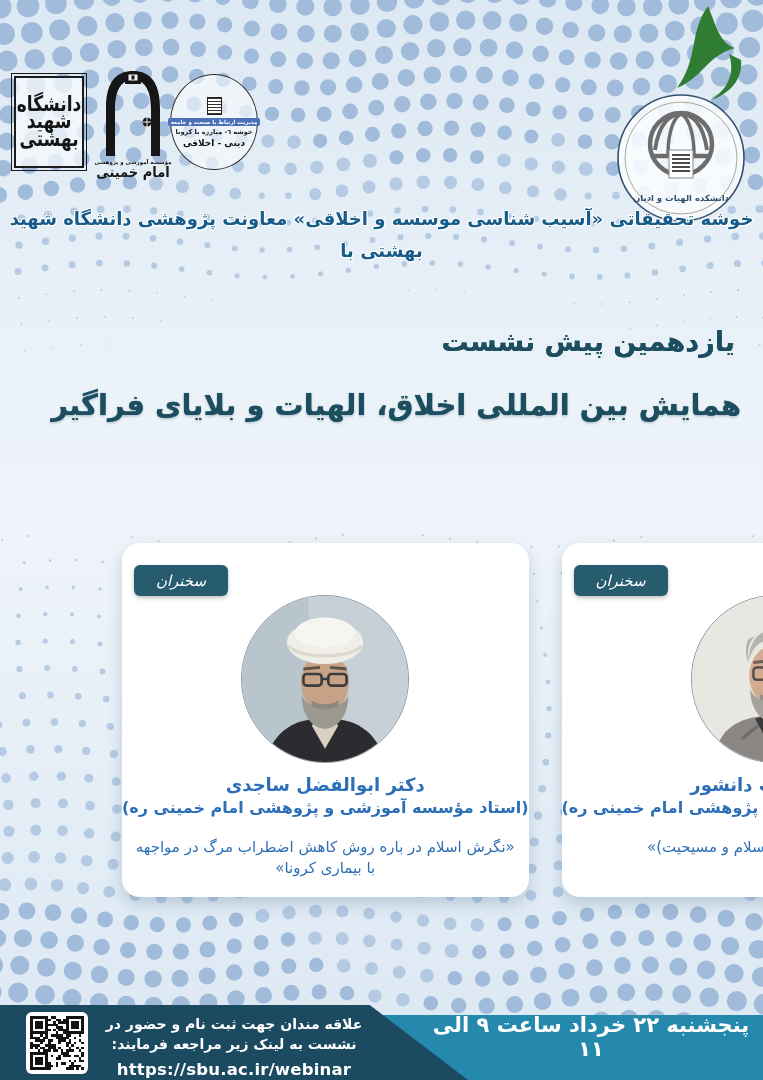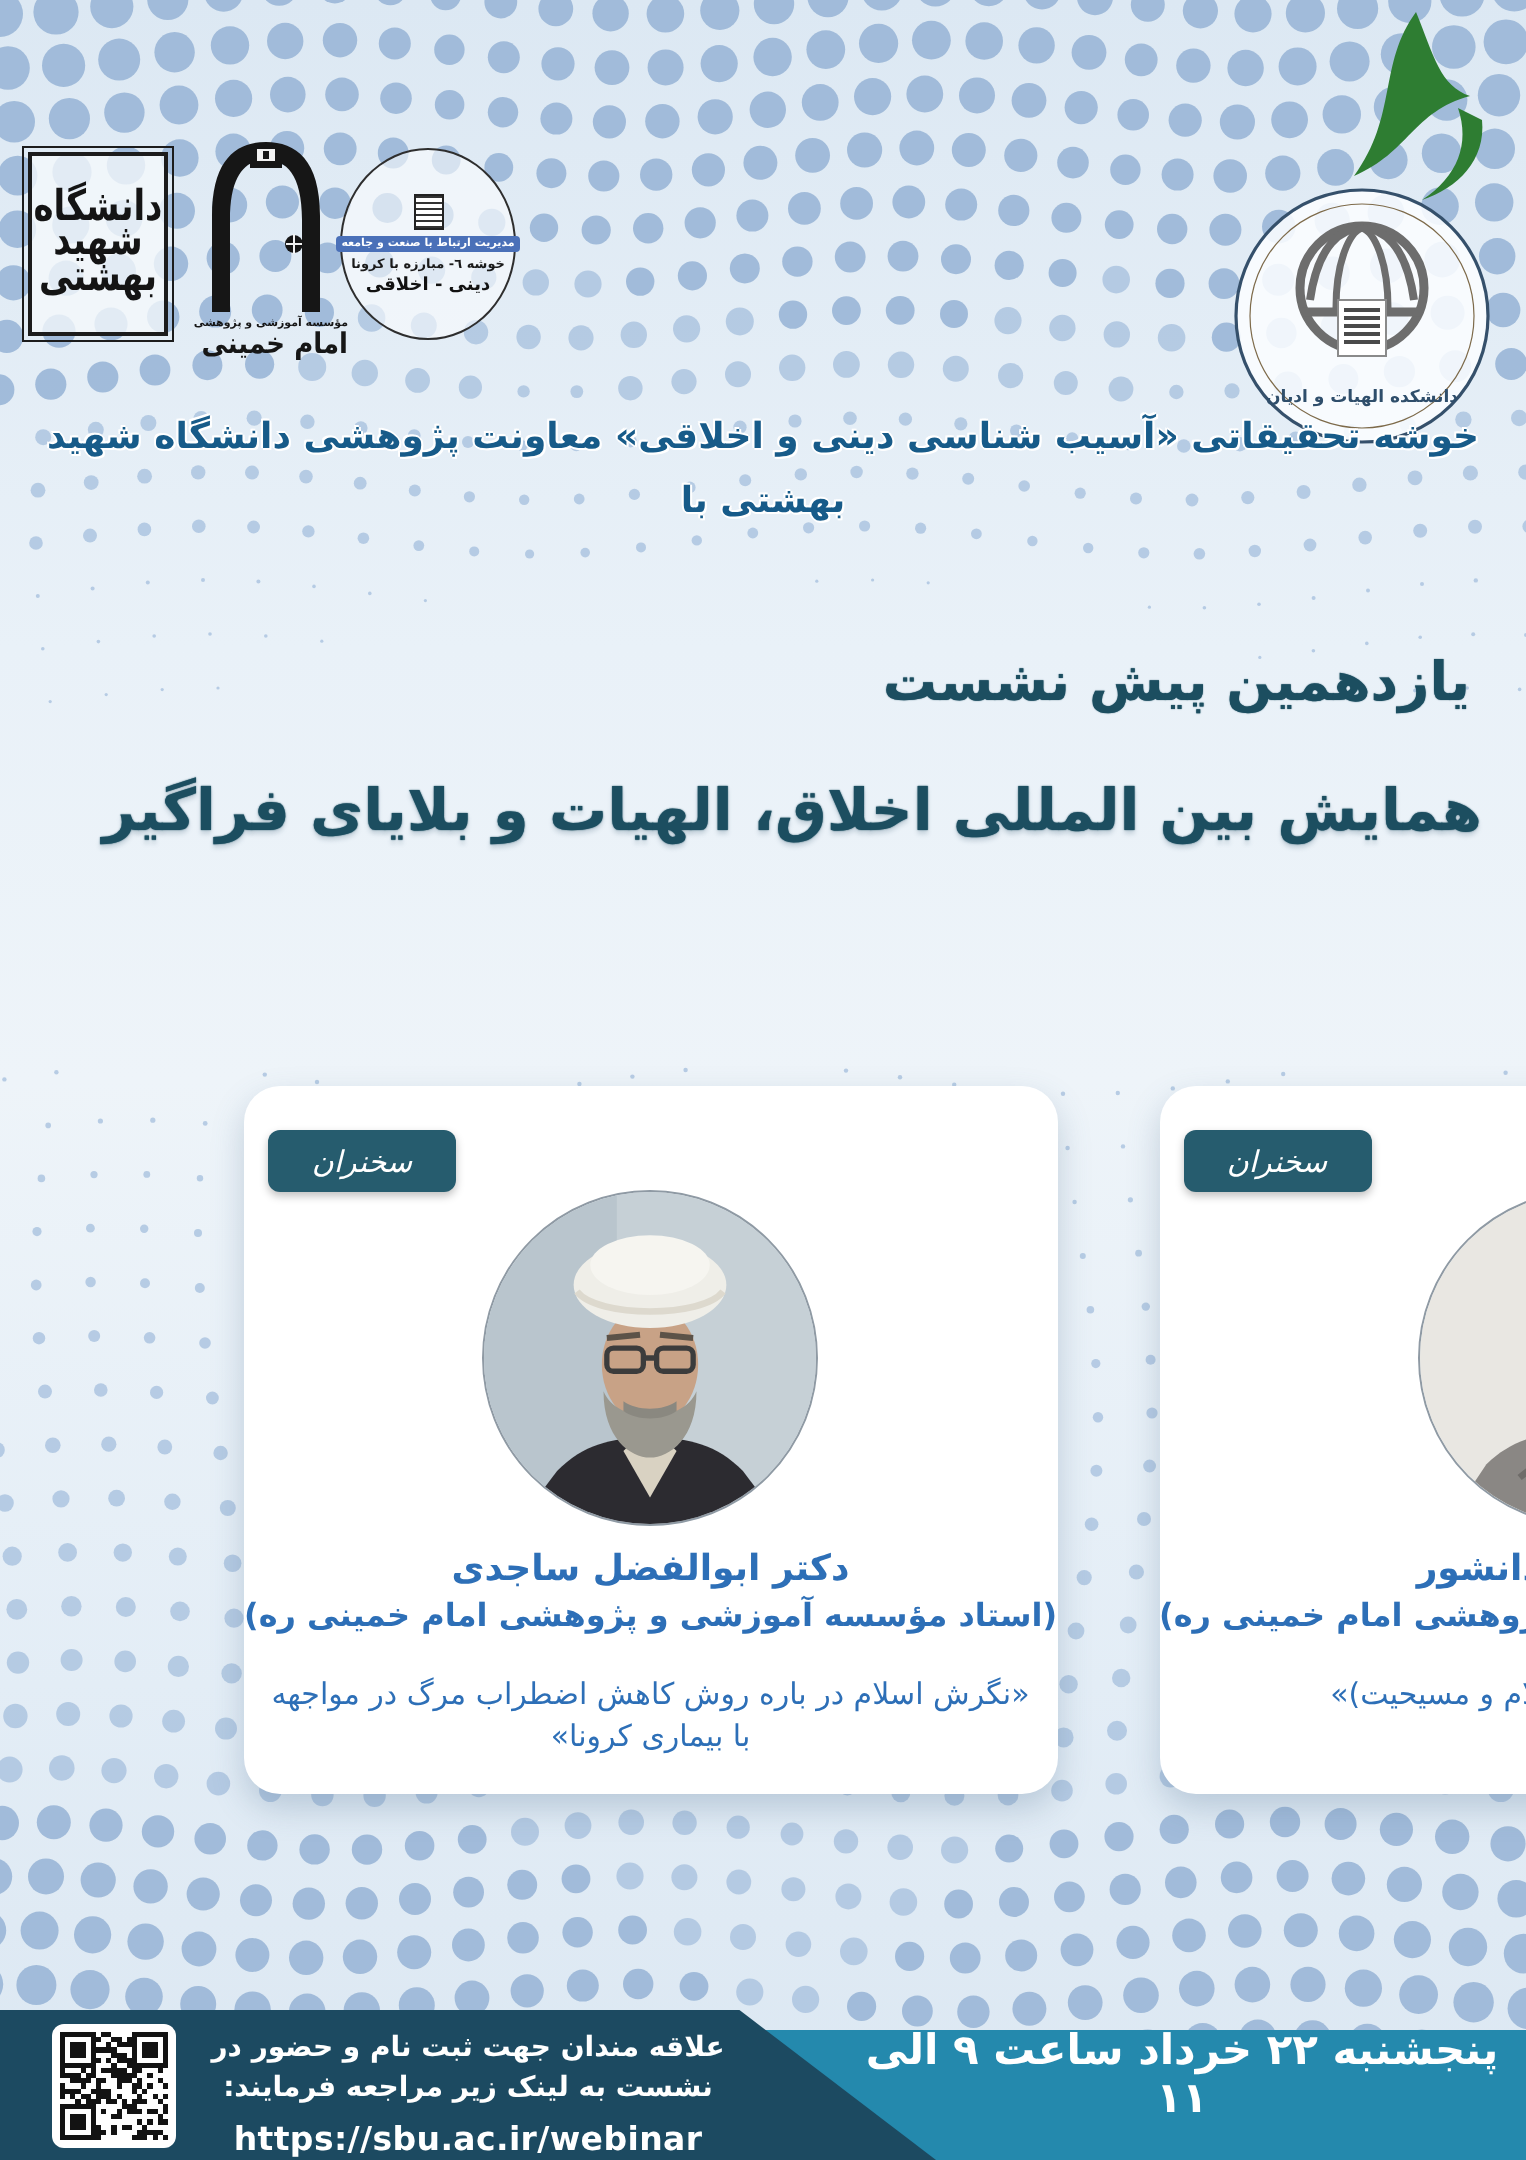--- a/index.html
+++ b/index.html
@@ -16,21 +16,21 @@
   
   .logo-sbu{
     left:14px;top:76px;width:70px;height:92px;direction:rtl;
     border:2.5px solid #1c1c1c;outline:1.5px solid #1c1c1c;outline-offset:2px;
     background:rgba(245,248,251,.78);
     display:flex;flex-direction:column;justify-content:center;align-items:center;
     color:#141414;font-weight:bold;line-height:1.02;text-align:center;
   }
   .logo-sbu div{font-size:17px;transform:scaleY(1.25);}
   .logo-arch{left:92px;top:66px;width:82px;height:112px;}
-  .arch-caption{position:absolute;bottom:-2px;left:0;right:0;text-align:right;color:#161616;}
+  .arch-caption{position:absolute;bottom:-2px;left:0;right:0;text-align:center;color:#161616;}
   .arch-caption .small{font-size:5.5px;display:block;font-weight:bold;}
   .arch-caption .big{font-size:13px;display:block;font-weight:bold;transform:scaleY(1.1);}
   .stamp{
     left:170px;top:74px;width:88px;height:96px;border:1.5px solid #2e2e2e;border-radius:50%;
     background:rgba(250,252,254,.6);display:flex;flex-direction:column;align-items:center;justify-content:center;gap:2px;
     text-align:center;padding:6px 2px;
   }
   .stamp .mini-logo{width:15px;height:18px;border:1px solid #222;background:#fff;
     background-image:repeating-linear-gradient(0deg,#333 0 1px,transparent 1px 3px);margin-bottom:1px;}
   .stamp .band{background:#4a70b8;color:#fff;font-size:5.5px;font-weight:bold;border-radius:2px;padding:1px 3px;white-space:nowrap;}
@@ -47,21 +47,21 @@
   .session-label{
     right:28px;top:326px;color:#1c4e60;font-weight:bold;font-size:27px;
     text-shadow:0 0 .6px #1c4e60;
   }
   .main-title{
     right:22px;left:6px;top:388px;color:#1c4e60;font-weight:bold;font-size:29px;
     text-align:right;white-space:nowrap;text-shadow:0 0 .8px #1c4e60, 0 2px 2px rgba(90,120,140,.25);
   }
 
   
-  .cards{position:absolute;z-index:2;left:122px;top:543px;width:524px;display:flex;gap:51px;flex-direction:row-reverse;justify-content:space-between;}
+  .cards{position:absolute;z-index:2;left:122px;top:543px;width:524px;display:flex;gap:33px;flex-direction:row-reverse;justify-content:space-between;}
   .card{
     position:relative;flex:1;height:354px;background:#fff;border-radius:18px;
     box-shadow:0 7px 16px rgba(80,110,145,.28);
   }
   .badge{
     position:absolute;top:22px;left:12px;width:94px;height:31px;background:#265c6e;border-radius:6px;
     color:#fff;display:flex;align-items:center;justify-content:center;
     font-size:15px;font-style:italic;letter-spacing:1px;
     box-shadow:0 2px 4px rgba(0,0,0,.25);
   }
@@ -1145,21 +1145,21 @@
           <rect x="67" y="154" width="18" height="2"></rect>
         <rect x="67" y="158" width="18" height="2"></rect>
           <rect x="67" y="162" width="18" height="2"></rect>
         <rect x="67" y="166" width="18" height="2"></rect>
       </g>
       <text x="76" y="197" text-anchor="middle" font-size="8.5" font-weight="bold" fill="#2f4e6b" font-family="DejaVu Sans,sans-serif">دانشکده الهیات و ادیان</text>
     </svg>
   </div>
 
   <div class="layer organizer">
-    <div>خوشه تحقیقاتی «آسیب شناسی دینی و اخلاقی» معاونت پژوهشی دانشگاه شهید بهشتی با</div>
+    <div>خوشه تحقیقاتی «آسیب شناسی موسسه و اخلاقی» معاونت پژوهشی دانشگاه شهید بهشتی با</div>
   </div>
 
   <div class="layer session-label">یازدهمین پیش نشست</div>
   <div class="layer main-title">همایش بین المللی اخلاق، الهیات و بلایای فراگیر</div>
 
   <div class="cards">
 
     <div class="card">
       <div class="badge">سخنران</div>
       <div class="photo">

